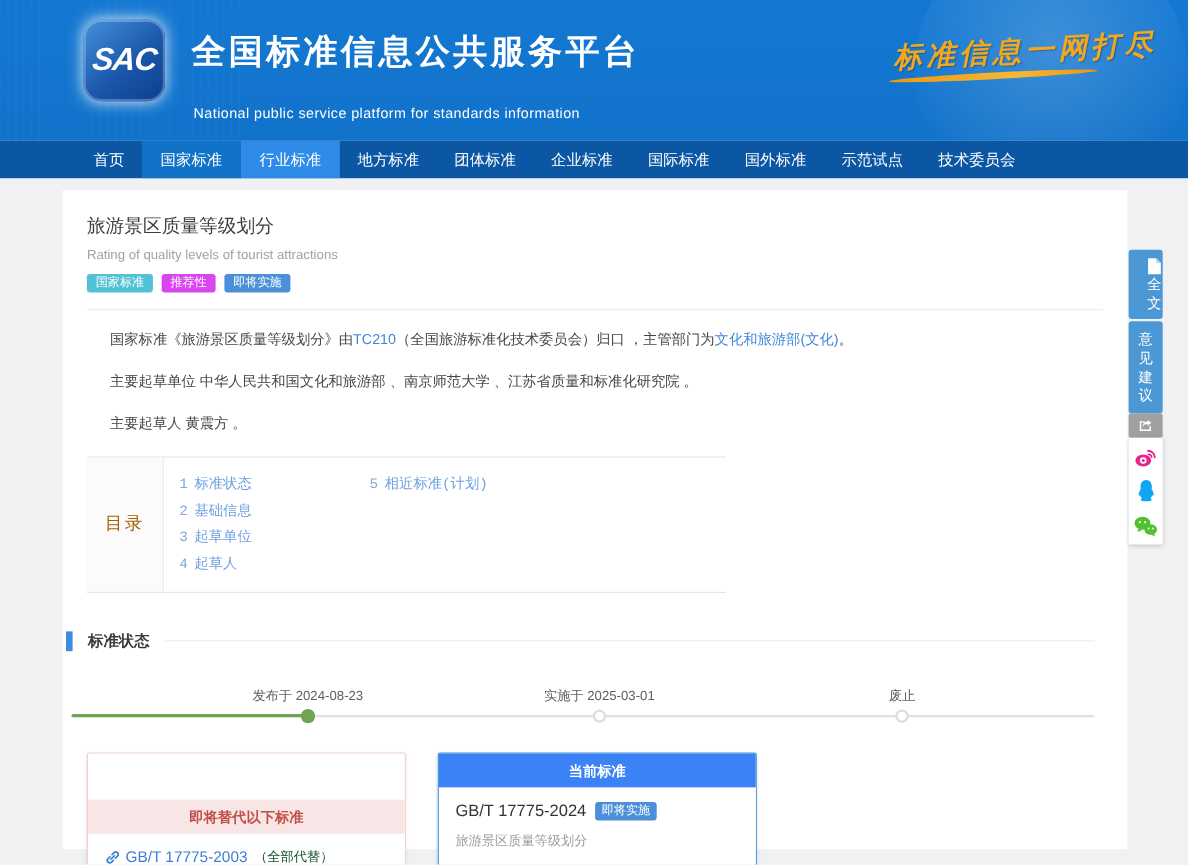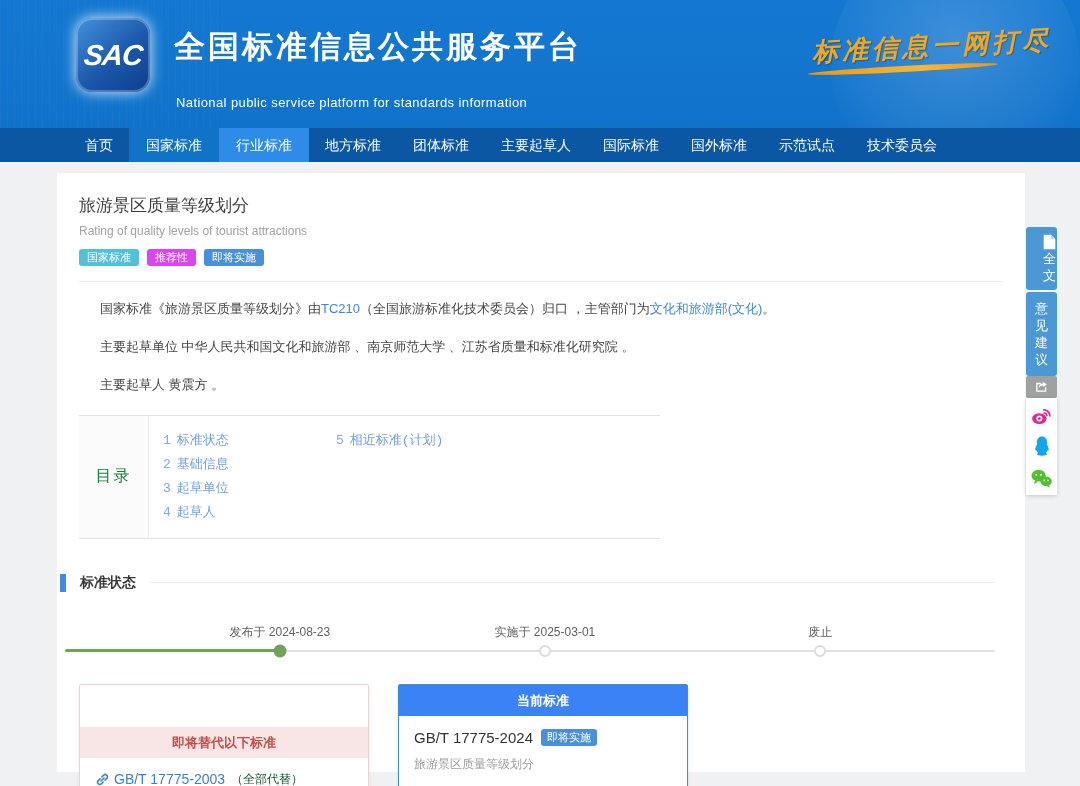--- a/index.html
+++ b/index.html
@@ -45,21 +45,21 @@
   .tag-blue { background:#4a90d9; }
   .divider { border-bottom:1px solid #ececec; margin-top:15px; }
 
   .paras { padding:18px 30px 0 43px; font-size:13px; color:#454545; }
   .paras p { margin-bottom:20px; line-height:1.4; }
   .plink { color:#3f87dd; cursor:pointer; }
 
   .toc { margin:6px 0 0 22px; width:581px; border-top:1px solid #e3e3e3; border-bottom:1px solid #e3e3e3;
          display:flex; min-height:122px; }
   .toc-label { width:70px; background:#fbfbfb; border-right:1px solid #ececec;
-               display:flex; align-items:center; justify-content:center; font-size:16px; color:#15803d; letter-spacing:2px; }
+               display:flex; align-items:center; justify-content:center; font-size:16px; color:#a16207; letter-spacing:2px; }
   .toc-body { display:flex; padding:13px 0 13px 14px;font-family:Liberation Mono, monospace; }
   .toc-col1 { width:173px; }
   .toc-link { font-size:13px; color:#6f9fe2; line-height:24px; cursor:pointer; }
   .toc-link .num { color:#87a8d8; margin-right:6px; }
 
   .section-head { display:flex; align-items:center; margin:35px 30px 0 3px; }
   .section-bar { width:6px; height:18px; background:#3d8ce0; }
   .section-title { font-size:14px; font-weight:bold; color:#3a3a3a; margin-left:14px; }
   .section-line { flex:1; border-top:1px solid #ececec; margin-left:14px; }
 
@@ -115,21 +115,21 @@
     <div class="slogan">标准信息一网打尽</div>
     <div class="swoosh"></div>
   </div>
 
   <div class="nav">
     <div class="nav-item">首页</div>
     <div class="nav-item hl1">国家标准</div>
     <div class="nav-item hl2">行业标准</div>
     <div class="nav-item">地方标准</div>
     <div class="nav-item">团体标准</div>
-    <div class="nav-item">主要起草人</div>
+    <div class="nav-item">企业标准</div>
     <div class="nav-item">国际标准</div>
     <div class="nav-item">国外标准</div>
     <div class="nav-item">示范试点</div>
     <div class="nav-item">技术委员会</div>
   </div>
 
   <div class="content">
 
     <div class="title-wrap">
       <div class="std-title">旅游景区质量等级划分</div>

